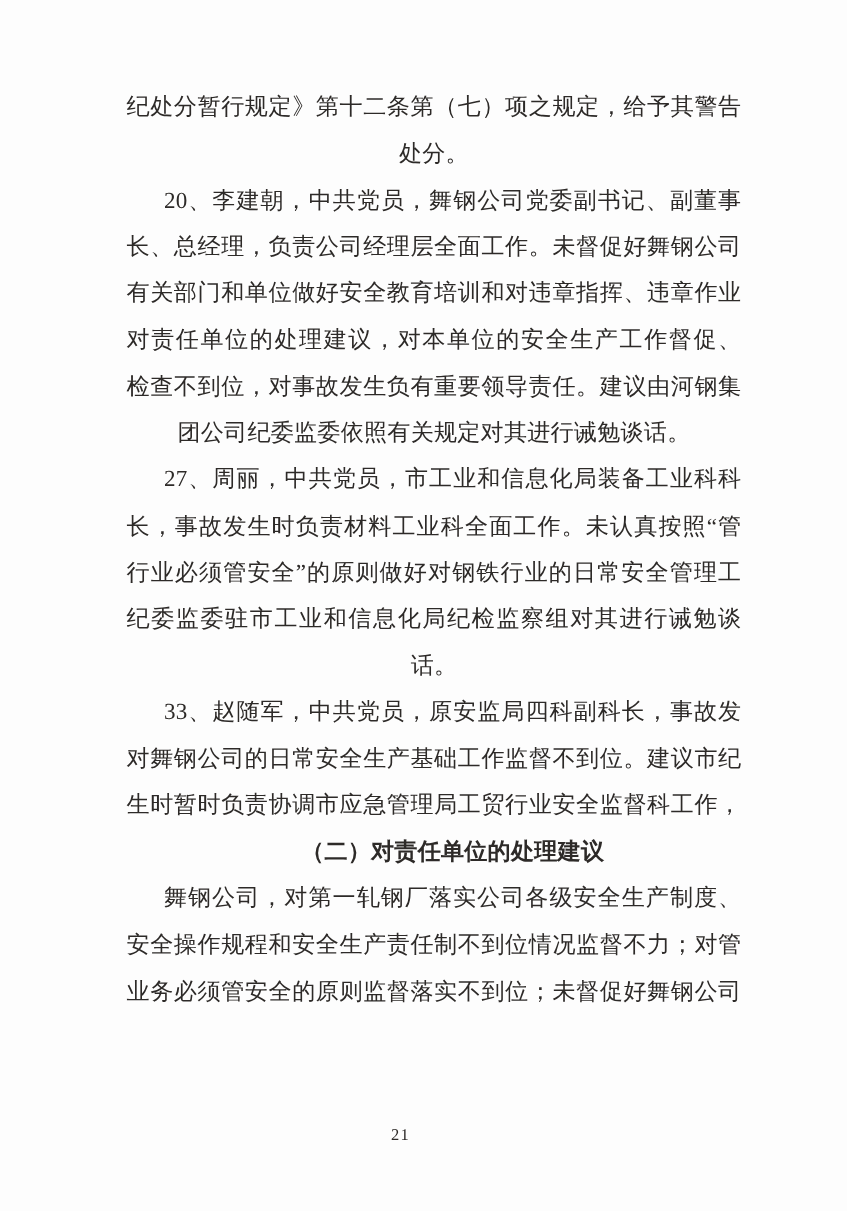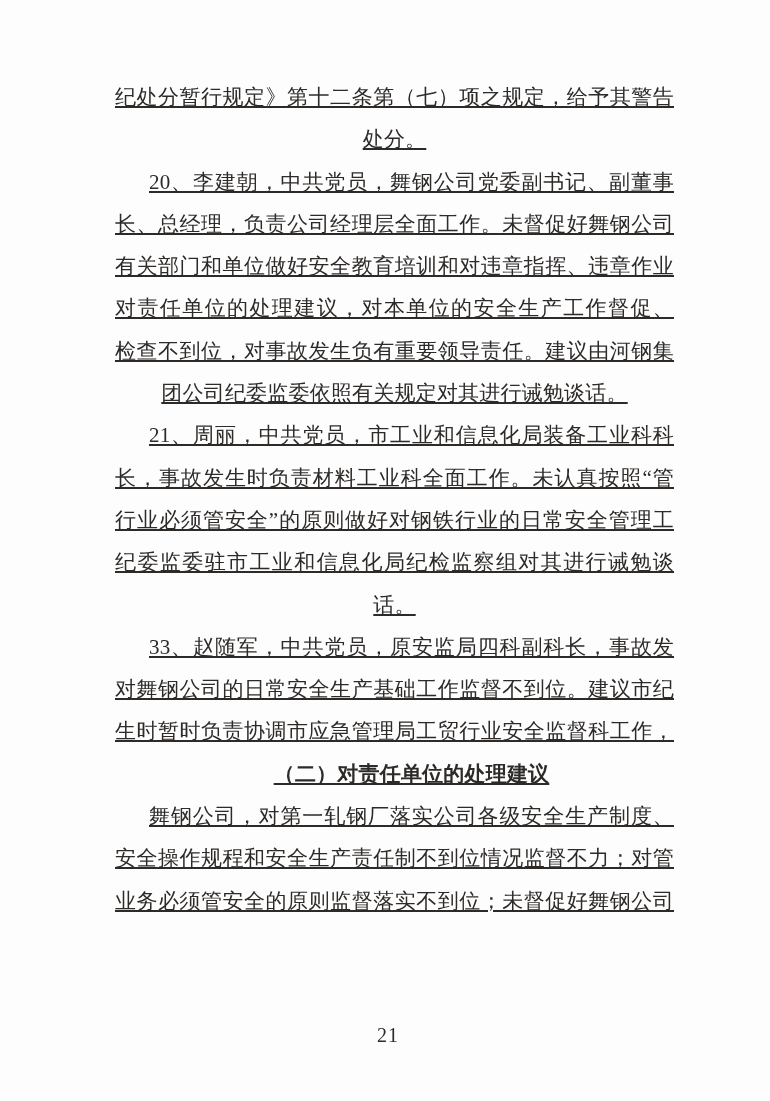--- a/index.html
+++ b/index.html
@@ -20,21 +20,20 @@
     background: var(--page-bg, #fdfdfd);
     overflow: hidden;
   }
   .text-block {
     position: absolute;
     left: 115px;
     top: 76px;
     width: 559px;
     color: var(--ink, #2d2a28);
     font-size: 21px;
-    text-decoration: underline;
   }
   .line {
     height: 42.3px;
     line-height: 42.3px;
     text-align: center;
     letter-spacing: 0.2px;
   }
   .line.justify {
     text-align: justify;
     text-align-last: justify;
@@ -44,40 +43,39 @@
   }
   .line.heading {
     font-weight: bold;
   }
   .page-number {
     position: absolute;
     left: 0;
     top: 1024px;
     width: 728px;
     text-align: center;
-    font-size: 20px;
+    font-size: 15px;
     letter-spacing: 1px;
     color: var(--ink, #2d2a28);
-    margin-left: 24px;
   }
 </style>
 </head>
 <body>
 
 <div class="page">
   <div class="text-block" id="text-block">
       <div class="line justify">纪处分暂行规定》第十二条第（七）项之规定，给予其警告</div>
       <div class="line">处分。</div>
       <div class="line justify indent">20、李建朝，中共党员，舞钢公司党委副书记、副董事</div>
       <div class="line justify">长、总经理，负责公司经理层全面工作。未督促好舞钢公司</div>
       <div class="line justify">有关部门和单位做好安全教育培训和对违章指挥、违章作业</div>
       <div class="line justify">对责任单位的处理建议，对本单位的安全生产工作督促、</div>
       <div class="line justify">检查不到位，对事故发生负有重要领导责任。建议由河钢集</div>
       <div class="line">团公司纪委监委依照有关规定对其进行诫勉谈话。</div>
-      <div class="line justify indent">21、周丽，中共党员，市工业和信息化局装备工业科科</div>
+      <div class="line justify indent">27、周丽，中共党员，市工业和信息化局装备工业科科</div>
       <div class="line justify">长，事故发生时负责材料工业科全面工作。未认真按照“管</div>
       <div class="line justify">行业必须管安全”的原则做好对钢铁行业的日常安全管理工</div>
       <div class="line justify">纪委监委驻市工业和信息化局纪检监察组对其进行诫勉谈</div>
       <div class="line">话。</div>
       <div class="line justify indent">33、赵随军，中共党员，原安监局四科副科长，事故发</div>
       <div class="line justify">对舞钢公司的日常安全生产基础工作监督不到位。建议市纪</div>
       <div class="line justify">生时暂时负责协调市应急管理局工贸行业安全监督科工作，</div>
       <div class="line indent heading">（二）对责任单位的处理建议</div>
       <div class="line justify indent">舞钢公司，对第一轧钢厂落实公司各级安全生产制度、</div>
       <div class="line justify">安全操作规程和安全生产责任制不到位情况监督不力；对管</div>

